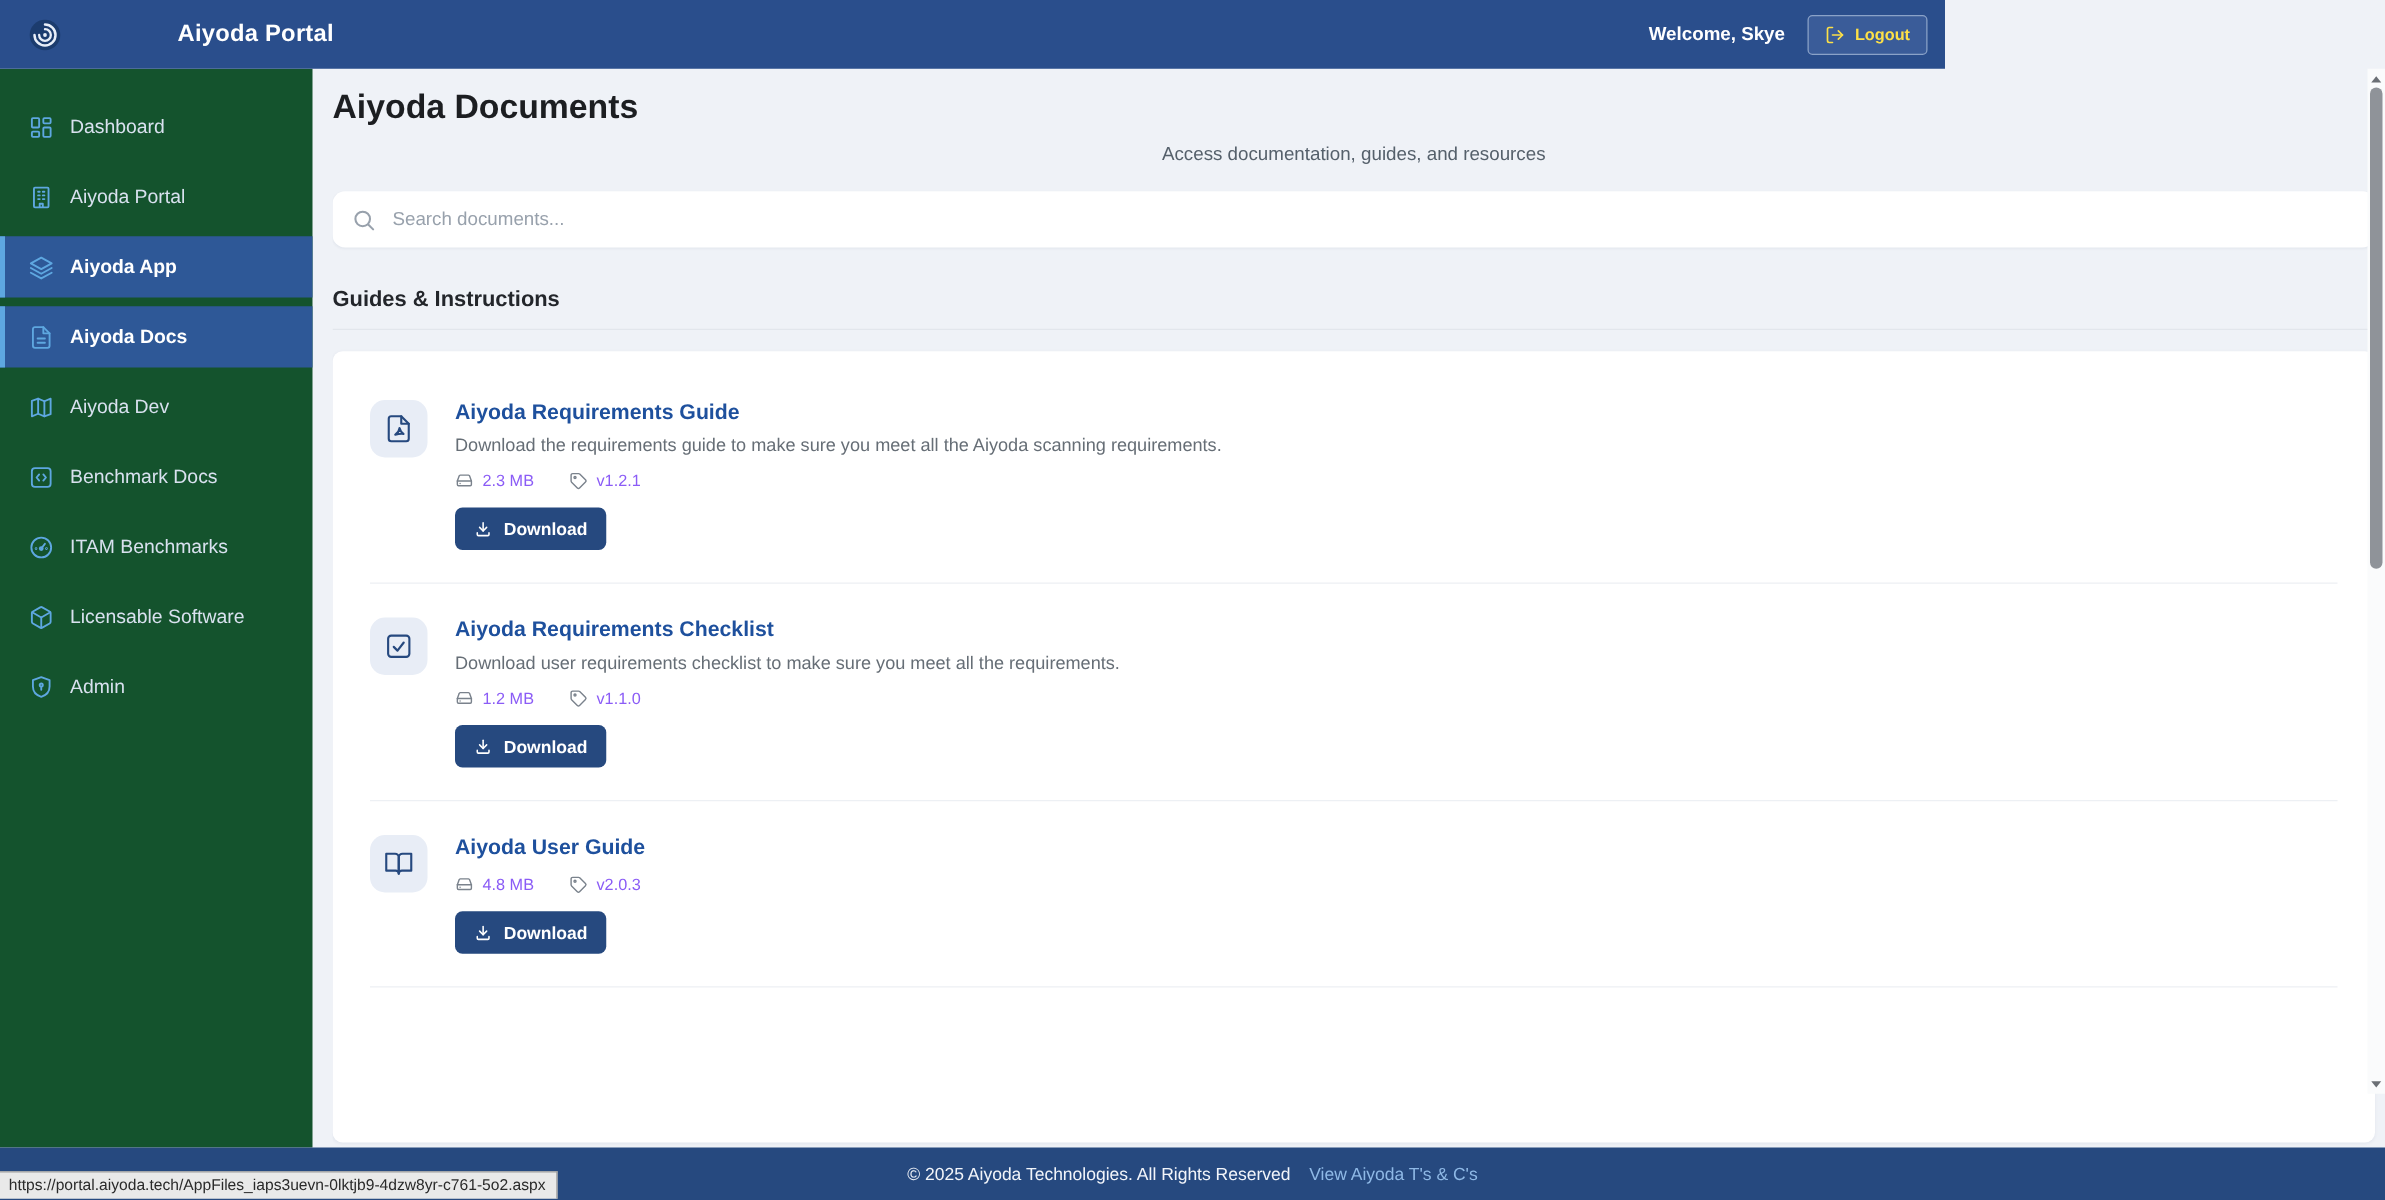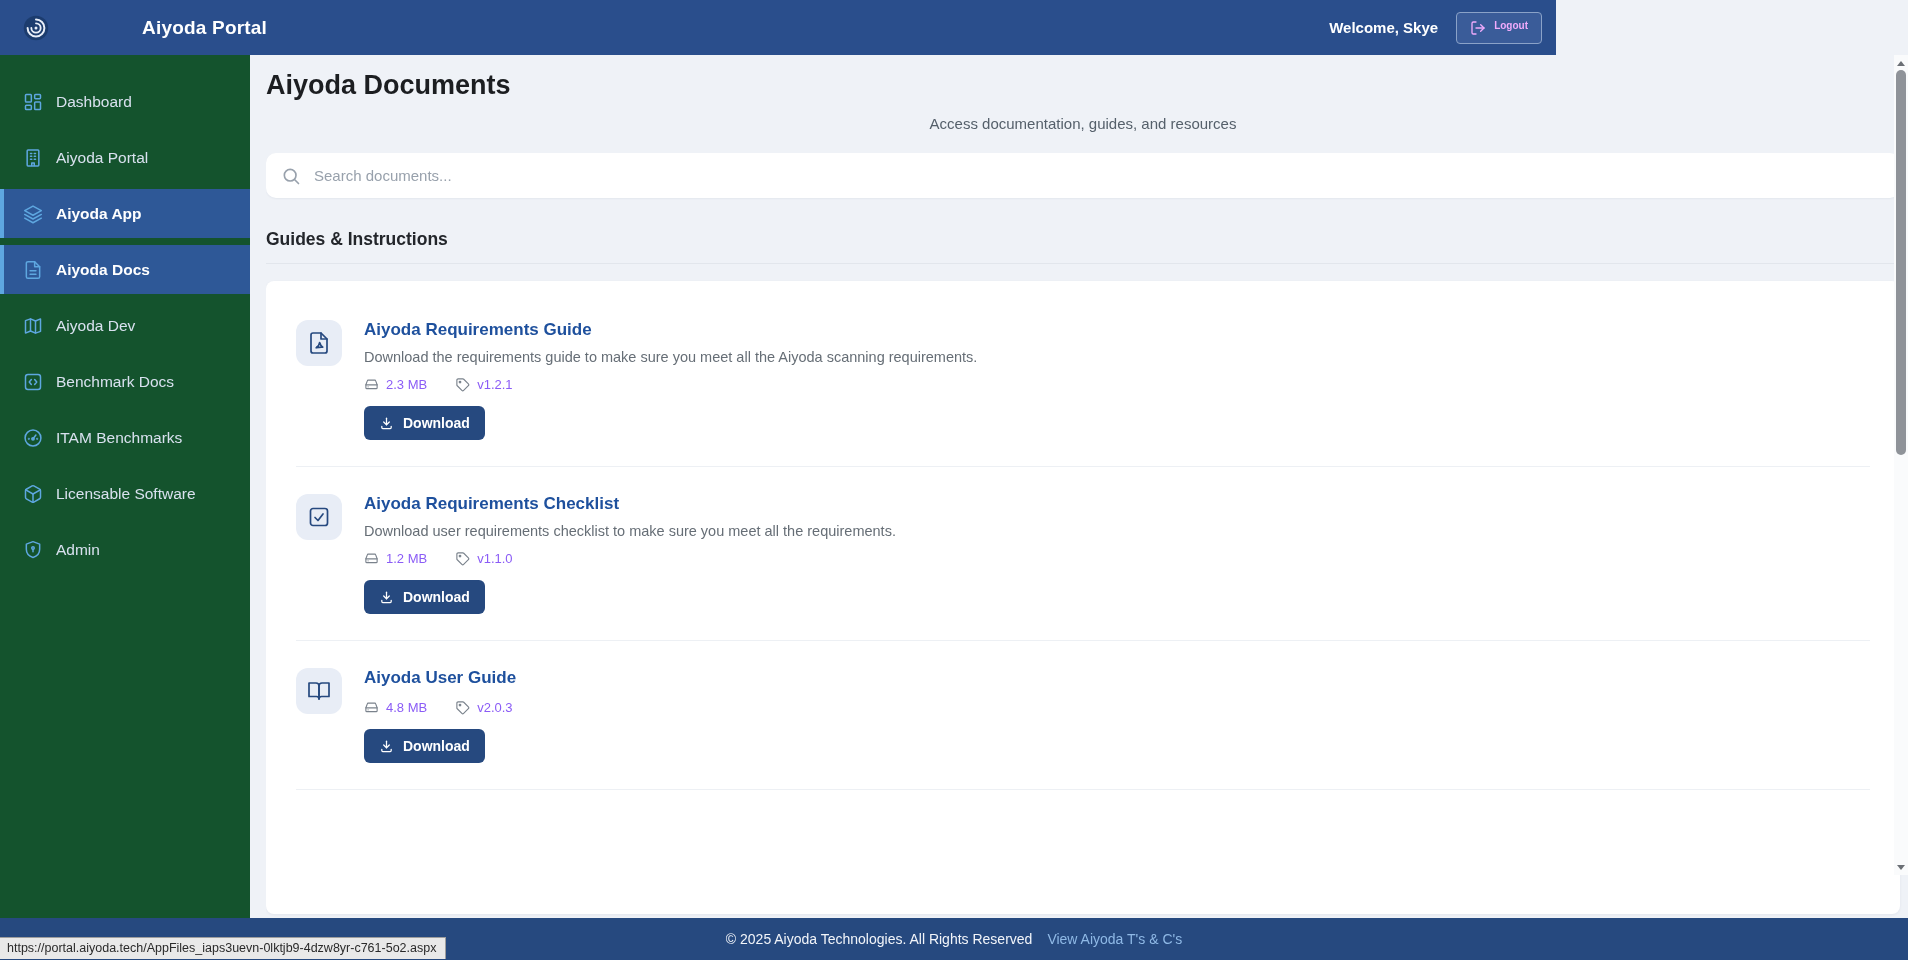--- a/index.html
+++ b/index.html
@@ -8,22 +8,22 @@
   body { position:relative; font-family:"Liberation Sans", sans-serif; background:#EFF2F7; }
   svg { display:block; }
 
   
   .topbar { position:absolute; top:0; left:0; width:1556px; height:55px; background:#2A4E8C;
             display:flex; align-items:center; padding:0 14px 0 22px; z-index:5; }
   .logo-wrap { width:28px; height:28px; }
   .app-title { margin-left:92px; color:#fff; font-size:19px; font-weight:bold; letter-spacing:.2px; }
   .topbar .spacer { flex:1; }
   .welcome { color:#fff; font-size:15px; font-weight:600; margin-right:18px; }
-  .logout-btn { display:flex; align-items:flex-start; gap:8px; background:#3A5C99; color:#f0abfc;
-                border:1px solid #8AA2C8; border-radius:4px; padding:7px 13px; font-size:10px;
+  .logout-btn { display:flex; align-items:flex-start; gap:8px; background:#3A5C99; color:#fde047;
+                border:1px solid #8AA2C8; border-radius:4px; padding:7px 13px; font-size:13px;
                 font-weight:600; cursor:pointer; font-family:inherit; }
 
   
   .sidebar { position:absolute; top:55px; left:0; width:250px; height:863px; background:#14532d; padding-top:22px; }
   .nav-item { height:49px; display:flex; align-items:center; gap:13px; padding-left:19px;
               border-left:4px solid transparent; margin-bottom:7px; color:#D9E1EF; font-size:15.5px;
               cursor:pointer; }
   .nav-item .nav-ic { color:#5EA7E0; width:20px; height:20px; flex-shrink:0; }
   .nav-item.active { background:#2E5897; border-left-color:#5EA7E0; color:#fff; font-weight:bold; }
 

